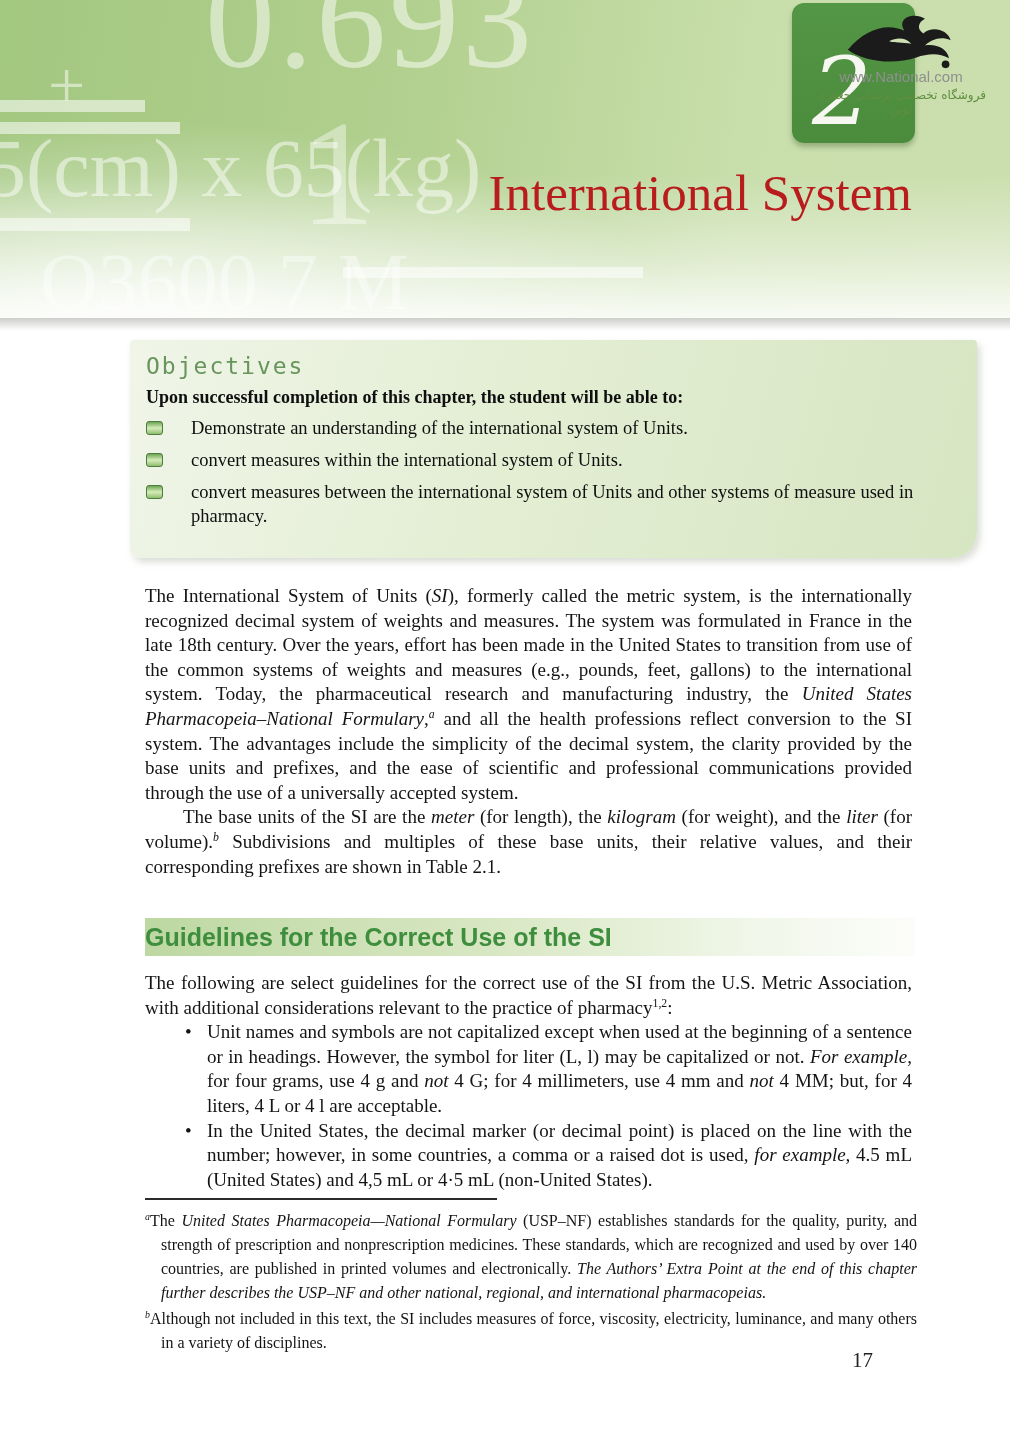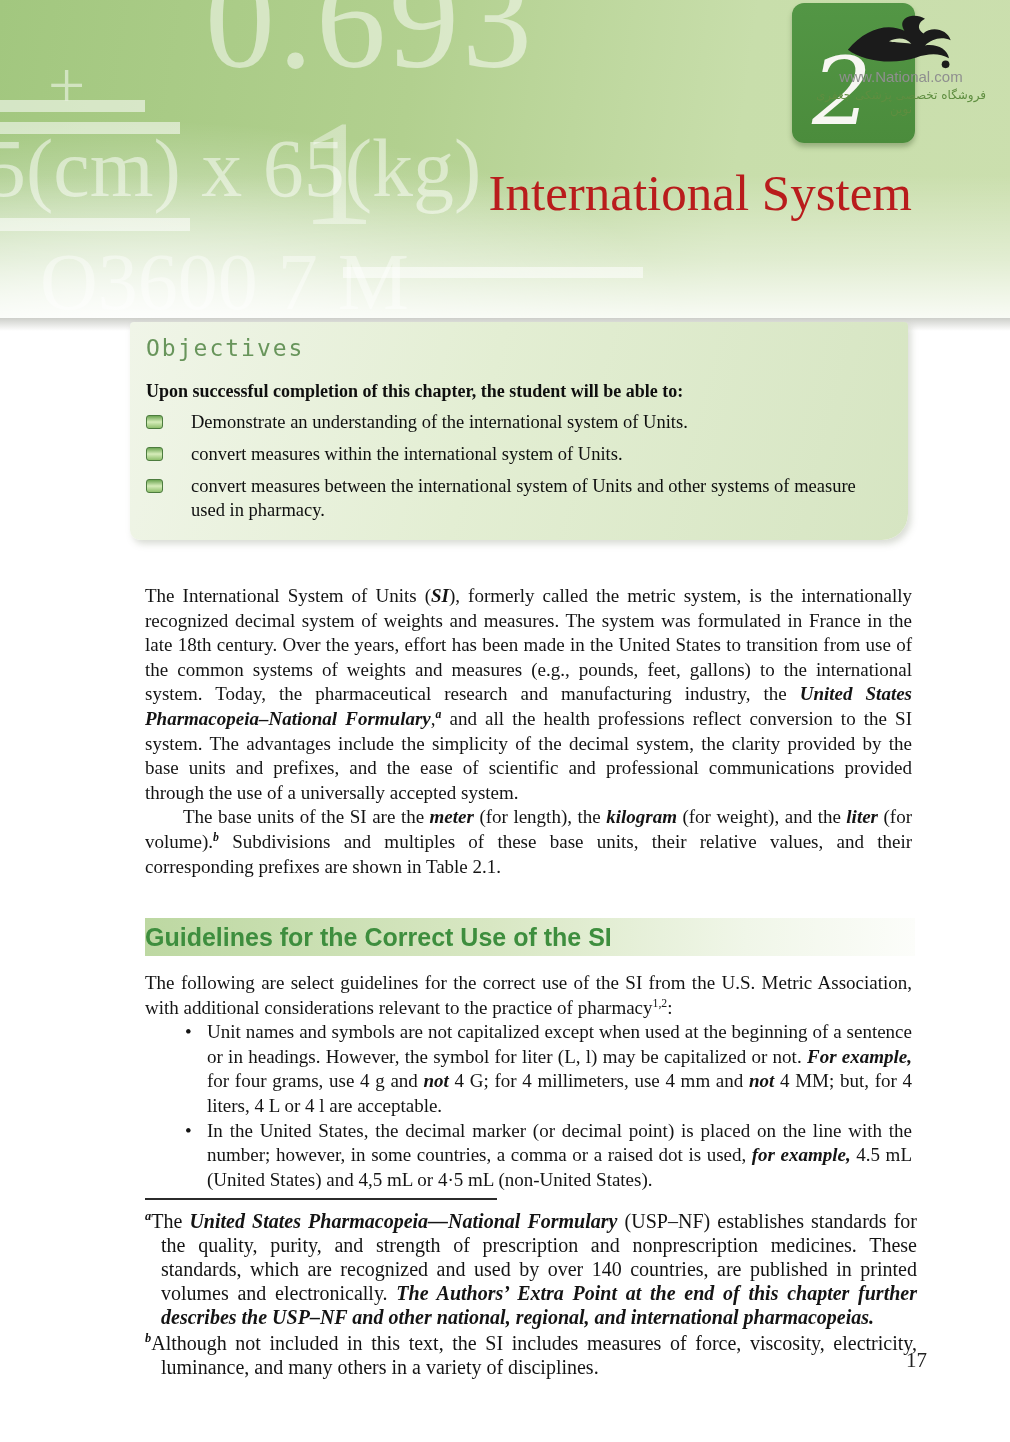--- a/index.html
+++ b/index.html
@@ -26,60 +26,60 @@
 
   .logo{position:absolute;left:806px;top:12px;width:190px;text-align:center;}
   .logo svg{display:block;margin:0 auto;}
   .logo-url{font-family:"Liberation Sans",sans-serif;font-size:15px;color:#8f8f8f;margin-top:-4px;}
   .logo-fa{font-family:"DejaVu Sans",sans-serif;font-size:12px;color:#5f8e40;margin-top:3px;}
 
   .chapter-title{position:absolute;top:164px;right:98px;text-align:right;
       font-size:51px;line-height:1.16;color:#b91c1c;}
 
   
-  .objectives{position:absolute;left:130px;top:322px;width:778px;height:218px;
+  .objectives{position:absolute;left:130px;top:340px;width:847px;height:218px;
       box-sizing:border-box;padding:13px 20px 0 16px;
       background:linear-gradient(105deg,#f0f5e8 0%,#e3eed3 45%,#d6e5c2 100%);
       border-radius:4px 4px 26px 10px;box-shadow:3px 4px 7px rgba(130,140,115,0.30);}
   .obj-heading{font-family:"DejaVu Sans Mono",monospace;font-size:23px;color:#68955b;
       letter-spacing:2px;}
-  .obj-intro{font-weight:bold;font-size:18px;margin-top:20px;color:#0f0f0f;}
+  .obj-intro{font-weight:bold;font-size:18px;margin-top:8px;color:#0f0f0f;}
   .obj-item{display:flex;gap:28px;margin-top:8px;font-size:18.5px;line-height:1.3;color:#0f0f0f;}
   .obj-ico{flex:0 0 15px;height:12px;margin-top:5px;border-radius:3px;border:1px solid #4c7c3e;
       background:linear-gradient(#6ca552,#d6ecba 50%,#8fbf6d);}
 
   
   .body-text{position:absolute;left:145px;top:584px;width:767px;font-size:19px;
       line-height:24.6px;text-align:justify;color:#141414;}
   .body-text p{margin:0;}
   .p-indent{text-indent:38px;}
 
-  .it{font-style:italic;font-weight:bold;}
+  .it{font-style:italic;}
   .sup{vertical-align:super;font-size:0.62em;line-height:0;}
 
   
   .guidelines{position:absolute;left:145px;top:918px;width:770px;}
   .gl-bar{height:38px;display:flex;align-items:center;
       background:linear-gradient(to right,#bdd8a2,#d8e7c3 45%,#f0f6e8 78%,#fcfdfa);}
   .gl-bar h2{margin:0;font-family:"Liberation Sans",sans-serif;font-size:25px;font-weight:bold;
       color:#3e8e3e;}
   .gl-intro{margin-top:15px;font-size:19px;line-height:24.6px;text-align:justify;
       color:#141414;width:767px;}
   .gl-bullet{display:flex;margin-left:40px;width:727px;font-size:19px;line-height:24.6px;
       text-align:justify;color:#141414;}
   .gl-marker{flex:0 0 22px;}
   .gl-text{flex:1;}
 
   
-  .footnotes{position:absolute;left:145px;top:1198px;width:772px;font-size:20px;
+  .footnotes{position:absolute;left:145px;top:1198px;width:772px;font-size:16px;
       line-height:24px;color:#141414;text-align:justify;}
   .fn-rule{width:352px;height:2px;background:#2b2b2b;margin-bottom:9px;}
   .fn{padding-left:16px;text-indent:-16px;margin:0 0 2px 0;}
 
-  .page-num{position:absolute;left:906px;top:1348px;font-size:21px;color:#222;}
+  .page-num{position:absolute;left:852px;top:1348px;font-size:21px;color:#222;}
 </style>
 </head>
 <body>
 
 <div class="page">
 
   <div class="header">
     <div class="tx" style="left:205px;top:-50px;font-size:140px;letter-spacing:3px;">0.693</div>
     <div class="tx" style="left:48px;top:52px;font-size:66px;">+</div>
     <div class="txbar" style="left:0;top:100px;width:145px;height:12px;"></div>

